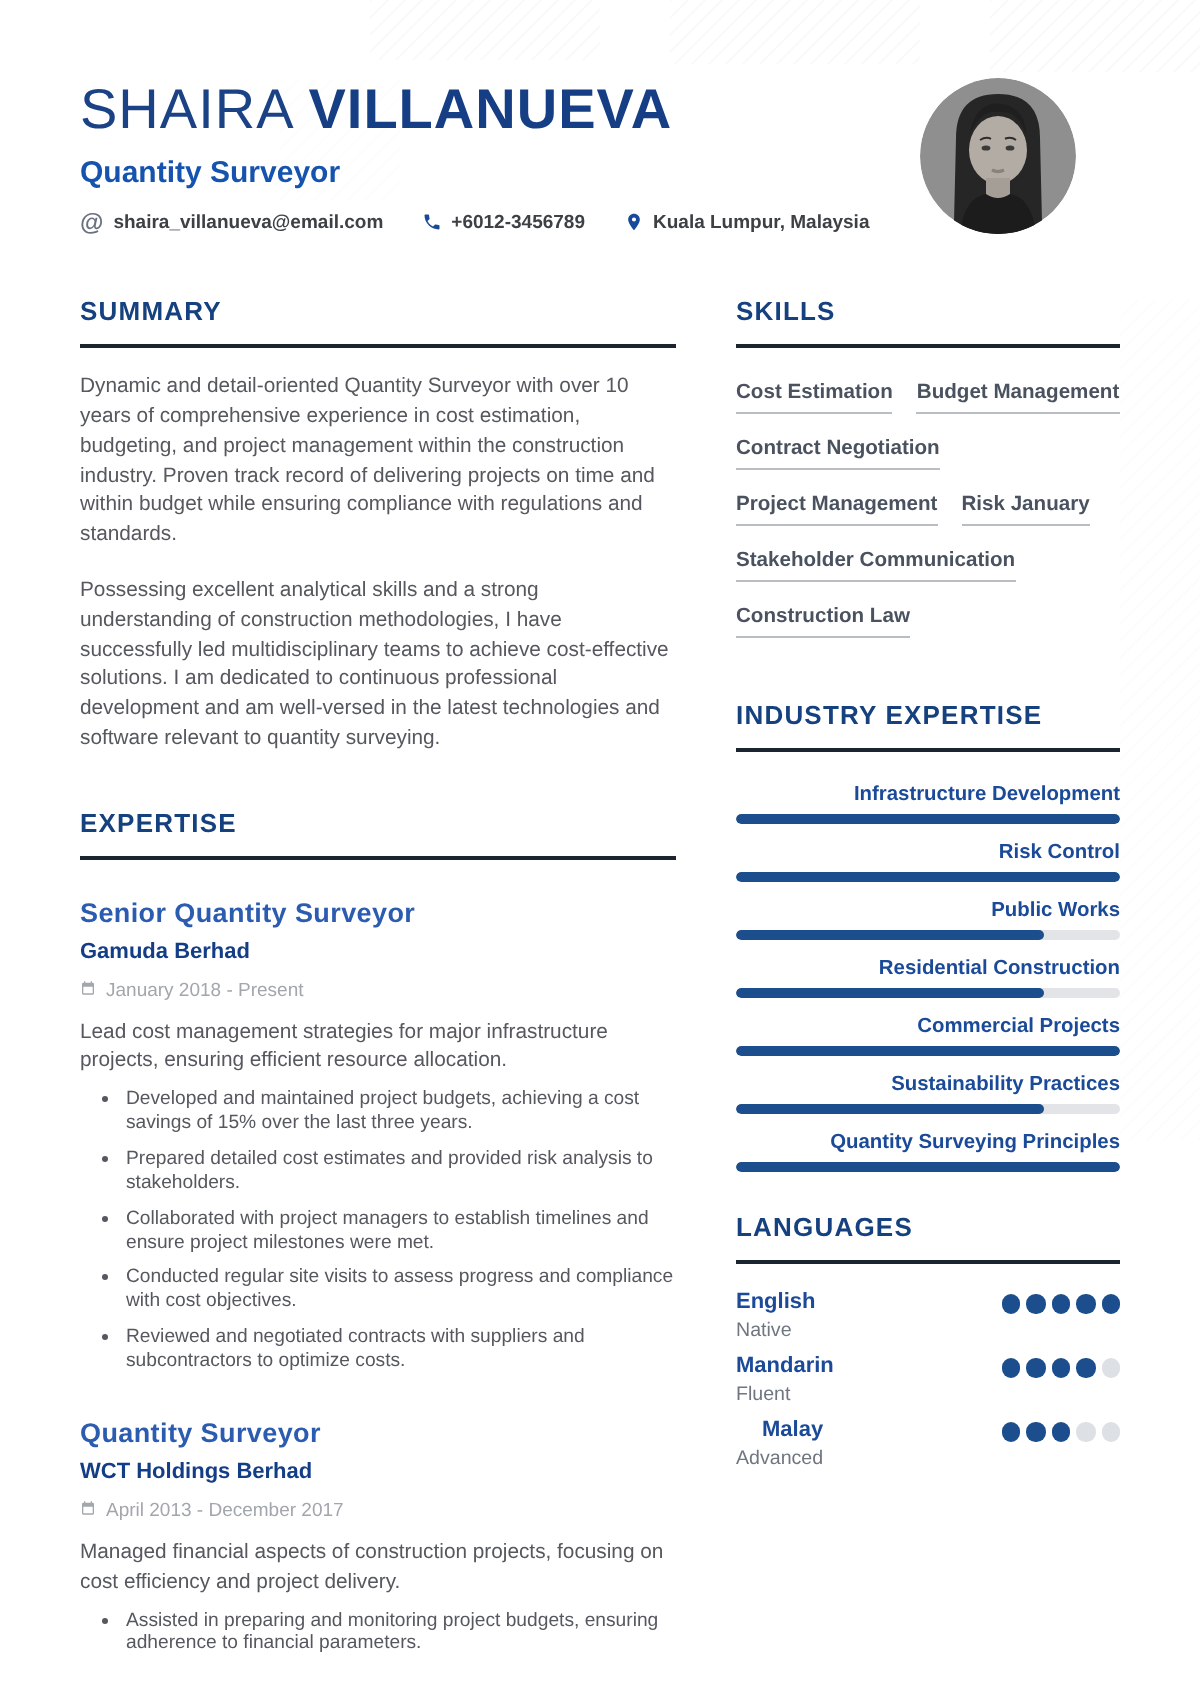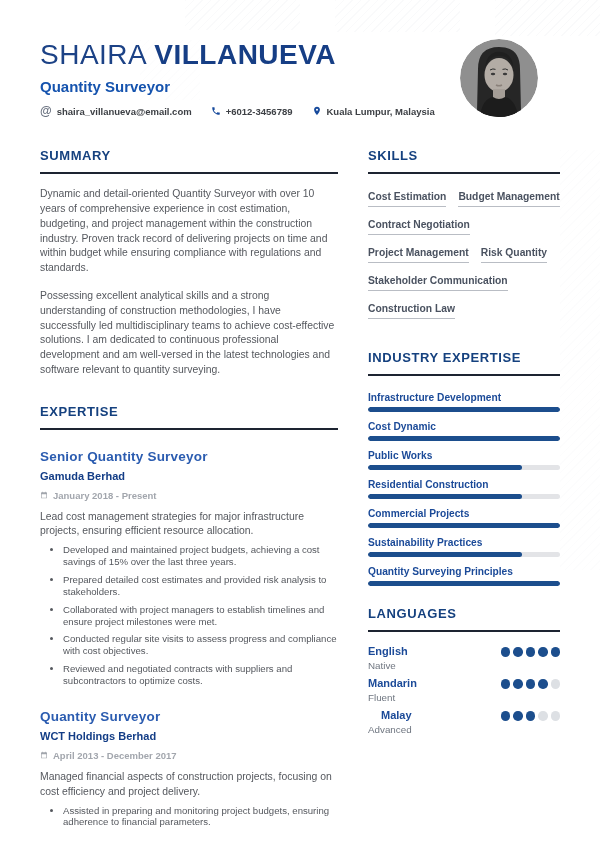--- a/index.html
+++ b/index.html
@@ -47,34 +47,34 @@
   
   .summary p { font-size:10.4px; line-height:1.42; color:#55585e; margin-top:13px; }
   .summary .sec-rule { margin-bottom:4px; }
 
   
   .experience { margin-top:26px; }
   .job { margin-top:19px; }
   .job + .job { margin-top:22px; }
   .job-title { font-size:13.5px; font-weight:800; color:#2b5cb0; letter-spacing:.2px; }
   .job-company { font-size:11px; font-weight:800; color:#133d86; margin-top:6px; }
-  .job-date { display:flex; align-items:center; gap:5px; color:#a2a6ad; font-size:9.5px; margin-top:8px; font-weight:700; }
+  .job-date { display:flex; align-items:center; gap:5px; color:#a2a6ad; font-size:9.5px; margin-top:8px; font-weight:400; }
   .job-desc { font-size:10.4px; line-height:1.42; color:#55585e; margin-top:9px; }
   ul.bullets { margin-top:5px; padding-left:23px; }
   ul.bullets li { font-size:9.6px; line-height:1.24; color:#55585e; margin-bottom:6px; }
 
   
   .skills-wrap { display:flex; flex-wrap:wrap; column-gap:12px; row-gap:12px; margin-top:17px; }
   .skill { font-size:10.3px; font-weight:700; color:#4a5260; border-bottom:1px solid #b9bdc4; padding-bottom:4px; white-space:nowrap; }
 
   
   .industry { margin-top:31px; }
   .exp-items { margin-top:16px; }
   .exp-item { margin-bottom:9px; }
-  .exp-label { font-size:10.2px; font-weight:700; color:#1b4a98; margin-bottom:4px; }
+  .exp-label { font-size:10.2px; font-weight:700; color:#1b4a98; margin-bottom:4px;text-align:right; }
   .bar-track { height:5px; background:#e3e4e7; border-radius:3px; overflow:hidden; }
   .bar-fill { height:100%; background:#1c4e8d; border-radius:3px; width:0; }
 
   
   .languages { margin-top:20px; }
   .lang-items { margin-top:13px; }
   .lang-item { display:flex; justify-content:space-between; align-items:flex-start; margin-bottom:6px; }
   .lang-name { font-size:11px; font-weight:800; color:#1b4a98;text-align:right; }
   .lang-level { font-size:9.8px; color:#6f7680; margin-top:3px; }
   .dots { display:flex; gap:3px; padding-top:2px; }
@@ -194,38 +194,38 @@
     <div class="col-right">
 
       <div class="section">
         <div class="sec-h">SKILLS</div>
         <div class="sec-rule"></div>
         <div class="skills-wrap">
           <span class="skill">Cost Estimation</span>
           <span class="skill">Budget Management</span>
           <span class="skill">Contract Negotiation</span>
           <span class="skill">Project Management</span>
-          <span class="skill">Risk Quantity</span>
+          <span class="skill">Risk January</span>
           <span class="skill">Stakeholder Communication</span>
           <span class="skill">Construction Law</span>
         </div>
       </div>
 
       <div class="section industry">
         <div class="sec-h">INDUSTRY EXPERTISE</div>
         <div class="sec-rule"></div>
         <div class="exp-items">
           <div class="exp-item">
             <div class="exp-label">Infrastructure Development</div>
             <div class="bar-track">
                 <div class="bar-fill" style="width: 100%;"></div>
               </div>
           </div>
           <div class="exp-item">
-            <div class="exp-label">Cost Dynamic</div>
+            <div class="exp-label">Risk Control</div>
             <div class="bar-track">
                 <div class="bar-fill" style="width: 100%;"></div>
               </div>
           </div>
           <div class="exp-item">
             <div class="exp-label">Public Works</div>
             <div class="bar-track">
                 <div class="bar-fill" style="width: 80%;"></div>
               </div>
           </div>

